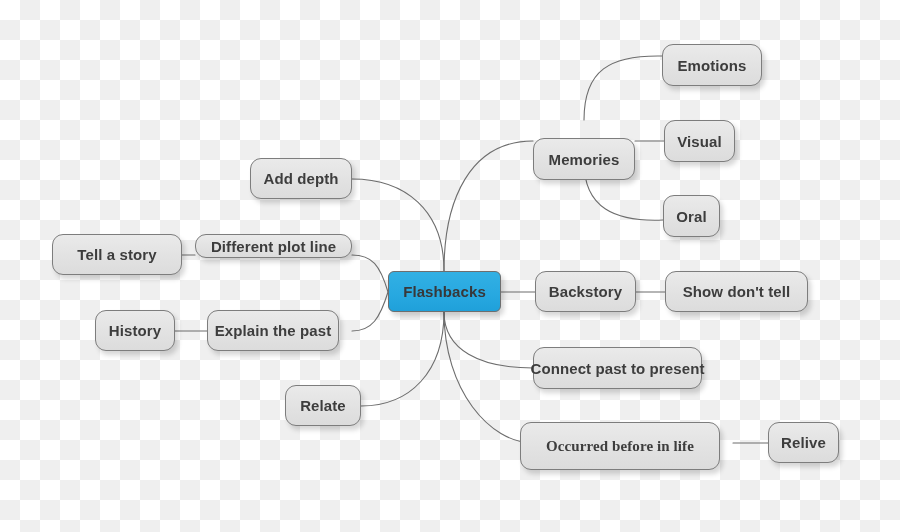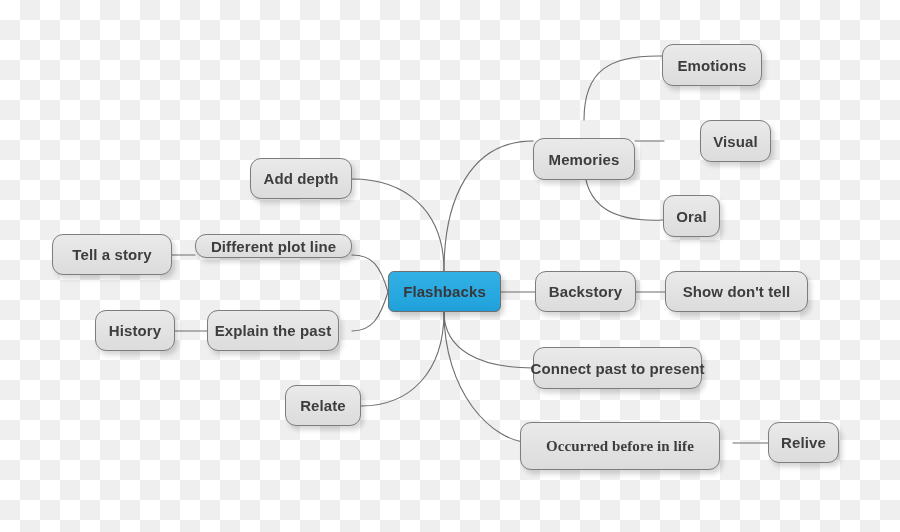--- a/index.html
+++ b/index.html
@@ -91,21 +91,21 @@
   <div id="nodes-layer">
       <div class="node central" style="left: 388px; top: 271px; width: 113px; height: 41px;">
         <span class="node-label">Flashbacks</span>
       </div>
       <div class="node" style="left: 533px; top: 120px; width: 102px; height: 42px; margin-top: 18px;">
         <span class="node-label">Memories</span>
       </div>
       <div class="node" style="left: 662px; top: 44px; width: 100px; height: 42px;">
         <span class="node-label">Emotions</span>
       </div>
-      <div class="node" style="left: 664px; top: 120px; width: 71px; height: 42px; margin-left: 36px;">
+      <div class="node" style="left: 664px; top: 120px; width: 71px; height: 42px;">
         <span class="node-label">Visual</span>
       </div>
       <div class="node" style="left: 663px; top: 195px; width: 57px; height: 42px;">
         <span class="node-label">Oral</span>
       </div>
       <div class="node" style="left: 535px; top: 271px; width: 101px; height: 41px;">
         <span class="node-label">Backstory</span>
       </div>
       <div class="node" style="left: 665px; top: 271px; width: 143px; height: 41px;">
         <span class="node-label">Show don't tell</span>
@@ -118,21 +118,21 @@
       </div>
       <div class="node" style="left: 768px; top: 422px; width: 71px; height: 41px;">
         <span class="node-label">Relive</span>
       </div>
       <div class="node" style="left: 250px; top: 158px; width: 102px; height: 41px;">
         <span class="node-label">Add depth</span>
       </div>
       <div class="node" style="left: 195px; top: 234px; width: 157px; height: 24px;">
         <span class="node-label">Different plot line</span>
       </div>
-      <div class="node" style="left: 52px; top: 234px; width: 120px; height: 41px;">
+      <div class="node" style="left: 52px; top: 234px; width: 130px; height: 41px;">
         <span class="node-label">Tell a story</span>
       </div>
       <div class="node" style="left: 207px; top: 310px; width: 132px; height: 41px;">
         <span class="node-label">Explain the past</span>
       </div>
       <div class="node" style="left: 95px; top: 310px; width: 80px; height: 41px;">
         <span class="node-label">History</span>
       </div>
       <div class="node" style="left: 285px; top: 385px; width: 76px; height: 41px;">
         <span class="node-label">Relate</span>

